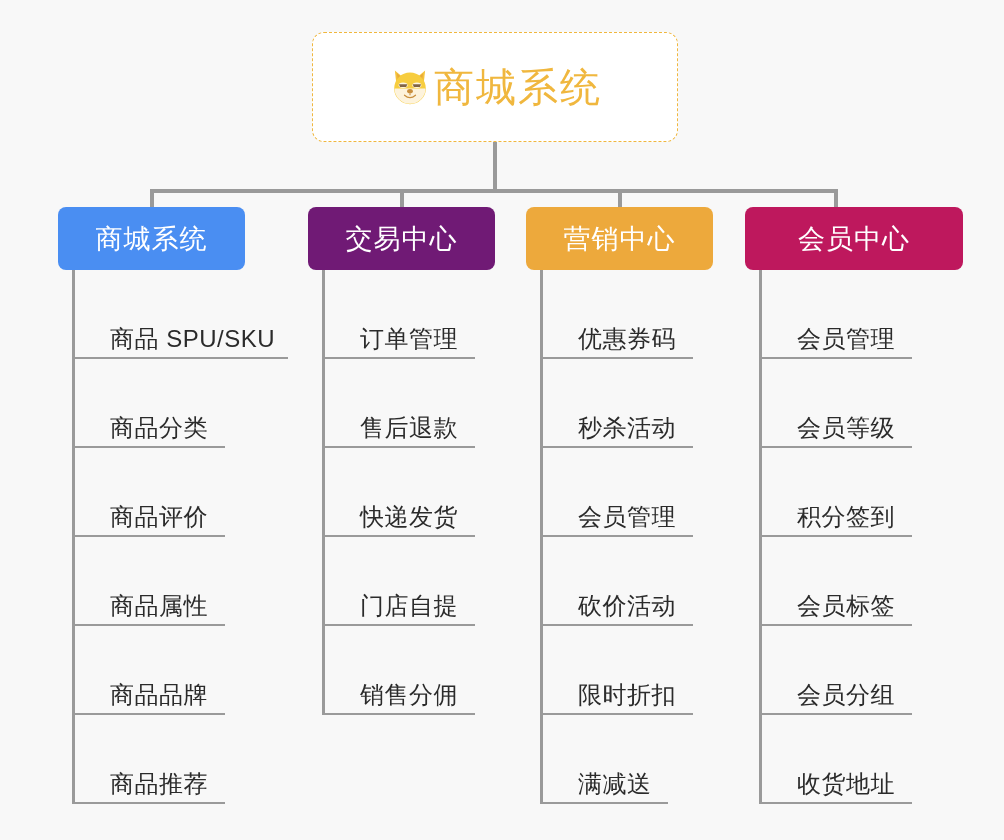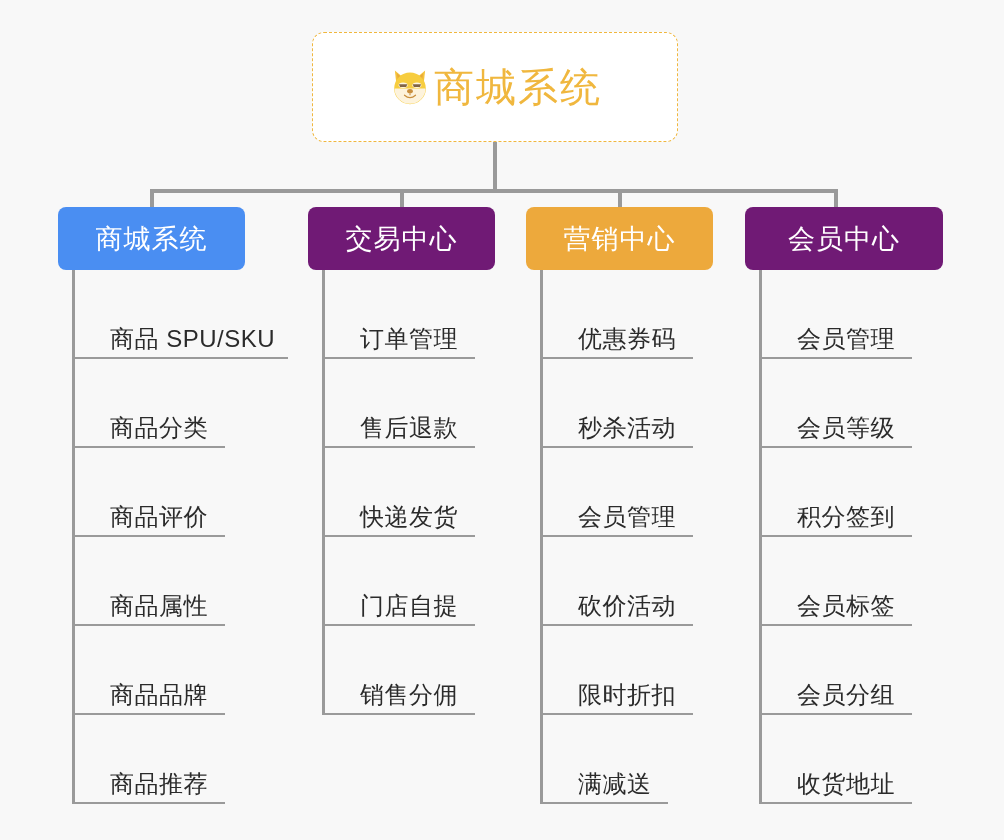--- a/index.html
+++ b/index.html
@@ -238,21 +238,21 @@
         <span class="leaf-underline" style="width:153px;"></span>
       </div>
       <div class="leaf">
         <span class="leaf-label">满减送</span>
         <span class="leaf-underline" style="width:128px;"></span>
       </div>
     </div>
   </div>
 
   <div class="column" style="left:745px;">
-    <div class="cat-box" style="width:198px; background:#701a75;">
+    <div class="cat-box" style="width:218px; background:#be185d;">
       <span>会员中心</span>
     </div>
     <div class="leaf-wrap">
       <div class="trunk"></div>
       <div class="leaf">
         <span class="leaf-label">会员管理</span>
         <span class="leaf-underline" style="width:153px;"></span>
       </div>
       <div class="leaf">
         <span class="leaf-label">会员等级</span>

